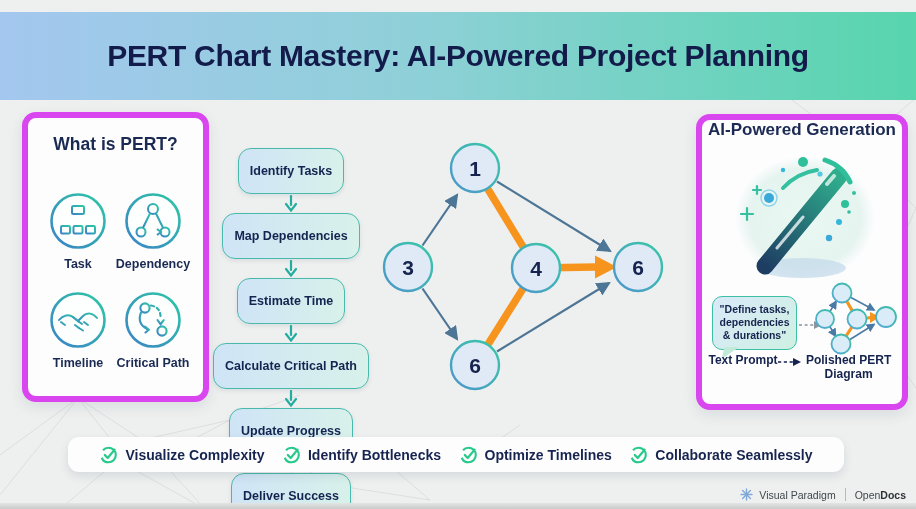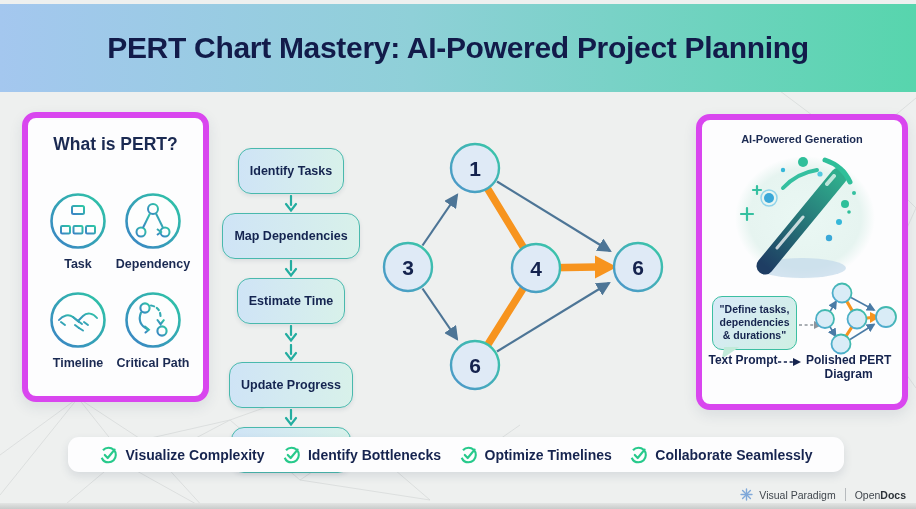--- a/index.html
+++ b/index.html
@@ -3,21 +3,21 @@
 <meta charset="utf-8">
 <style>
   * { margin:0; padding:0; box-sizing:border-box; }
   body { font-family:"Liberation Sans", sans-serif; background:#9aa0a3; }
   .canvas {
     position:relative; width:916px; height:509px; overflow:hidden;
     background:#eef0ef; font-family:"Liberation Sans", sans-serif;
   }
   
   .header {
-    position:absolute; left:0; top:4px; width:916px; height:88px;
+    position:absolute; left:0; top:12px; width:916px; height:88px;
     background:linear-gradient(90deg,#a4c7ef 0%,#8fd0d8 45%,#57d5ad 100%);
     display:flex; align-items:center; justify-content:center;
   }
   .header h1 {
     font-size:30px; font-weight:bold; color:#121b4a; letter-spacing:-0.3px;
   }
   
   .card {
     position:absolute; background:#fdfdfe; border:6px solid #d946ef;
     border-radius:14px; box-shadow:0 5px 14px rgba(40,60,90,.10);
@@ -37,21 +37,21 @@
     background:linear-gradient(90deg,#cfe4f6,#d8f1ea);
     border:1.6px solid #49b9ad; border-radius:13px;
     padding:15px 11px; font-size:12.5px; font-weight:bold; color:#142450;
     white-space:nowrap; box-shadow:0 2px 4px rgba(40,60,90,.10);
   }
   .flow-arrow { height:19px; display:flex; align-items:center; justify-content:center; }
   
   .network { position:absolute; left:375px; top:125px; }
   
   .ai-card { left:696px; top:114px; width:212px; height:296px; }
-  .ai-card .card-title { margin-top:13px; font-size:11px; }
+  .ai-card .card-title { font-size:17px; }
   .wand-wrap { position:absolute; left:50%; top:26px; transform:translateX(-50%); }
   .bubble {
     position:absolute; left:10px; top:176px; width:85px; min-height:54px;
     background:linear-gradient(135deg,#d9e9f8,#cff0e3);
     border:1.5px solid #3cbfa2; border-radius:10px;
     padding:6px 5px; font-size:10.5px; font-weight:bold; color:#15234e;
     text-align:center; line-height:1.25;
   }
   .bubble::after {
     content:""; position:absolute; left:10px; bottom:-10px; width:0; height:0;
@@ -223,20 +223,21 @@
     </div>
     <div class="flow-step">Estimate Time</div>
     <div class="flow-arrow">
       <svg width="14" height="17" viewBox="0 0 14 17">
           <g stroke="#23ada0" stroke-width="2.2" fill="none" stroke-linecap="round">
             <line x1="7" y1="1" x2="7" y2="10"></line>
             <polyline points="2,9 7,15.5 12,9"></polyline>
           </g>
         </svg>
     </div>
+    <div class="flow-step">Calculate Critical Path</div>
     <div class="flow-arrow">
       <svg width="14" height="17" viewBox="0 0 14 17">
           <g stroke="#23ada0" stroke-width="2.2" fill="none" stroke-linecap="round">
             <line x1="7" y1="1" x2="7" y2="10"></line>
             <polyline points="2,9 7,15.5 12,9"></polyline>
           </g>
         </svg>
     </div>
     <div class="flow-step">Update Progress</div>
     <div class="flow-arrow">

